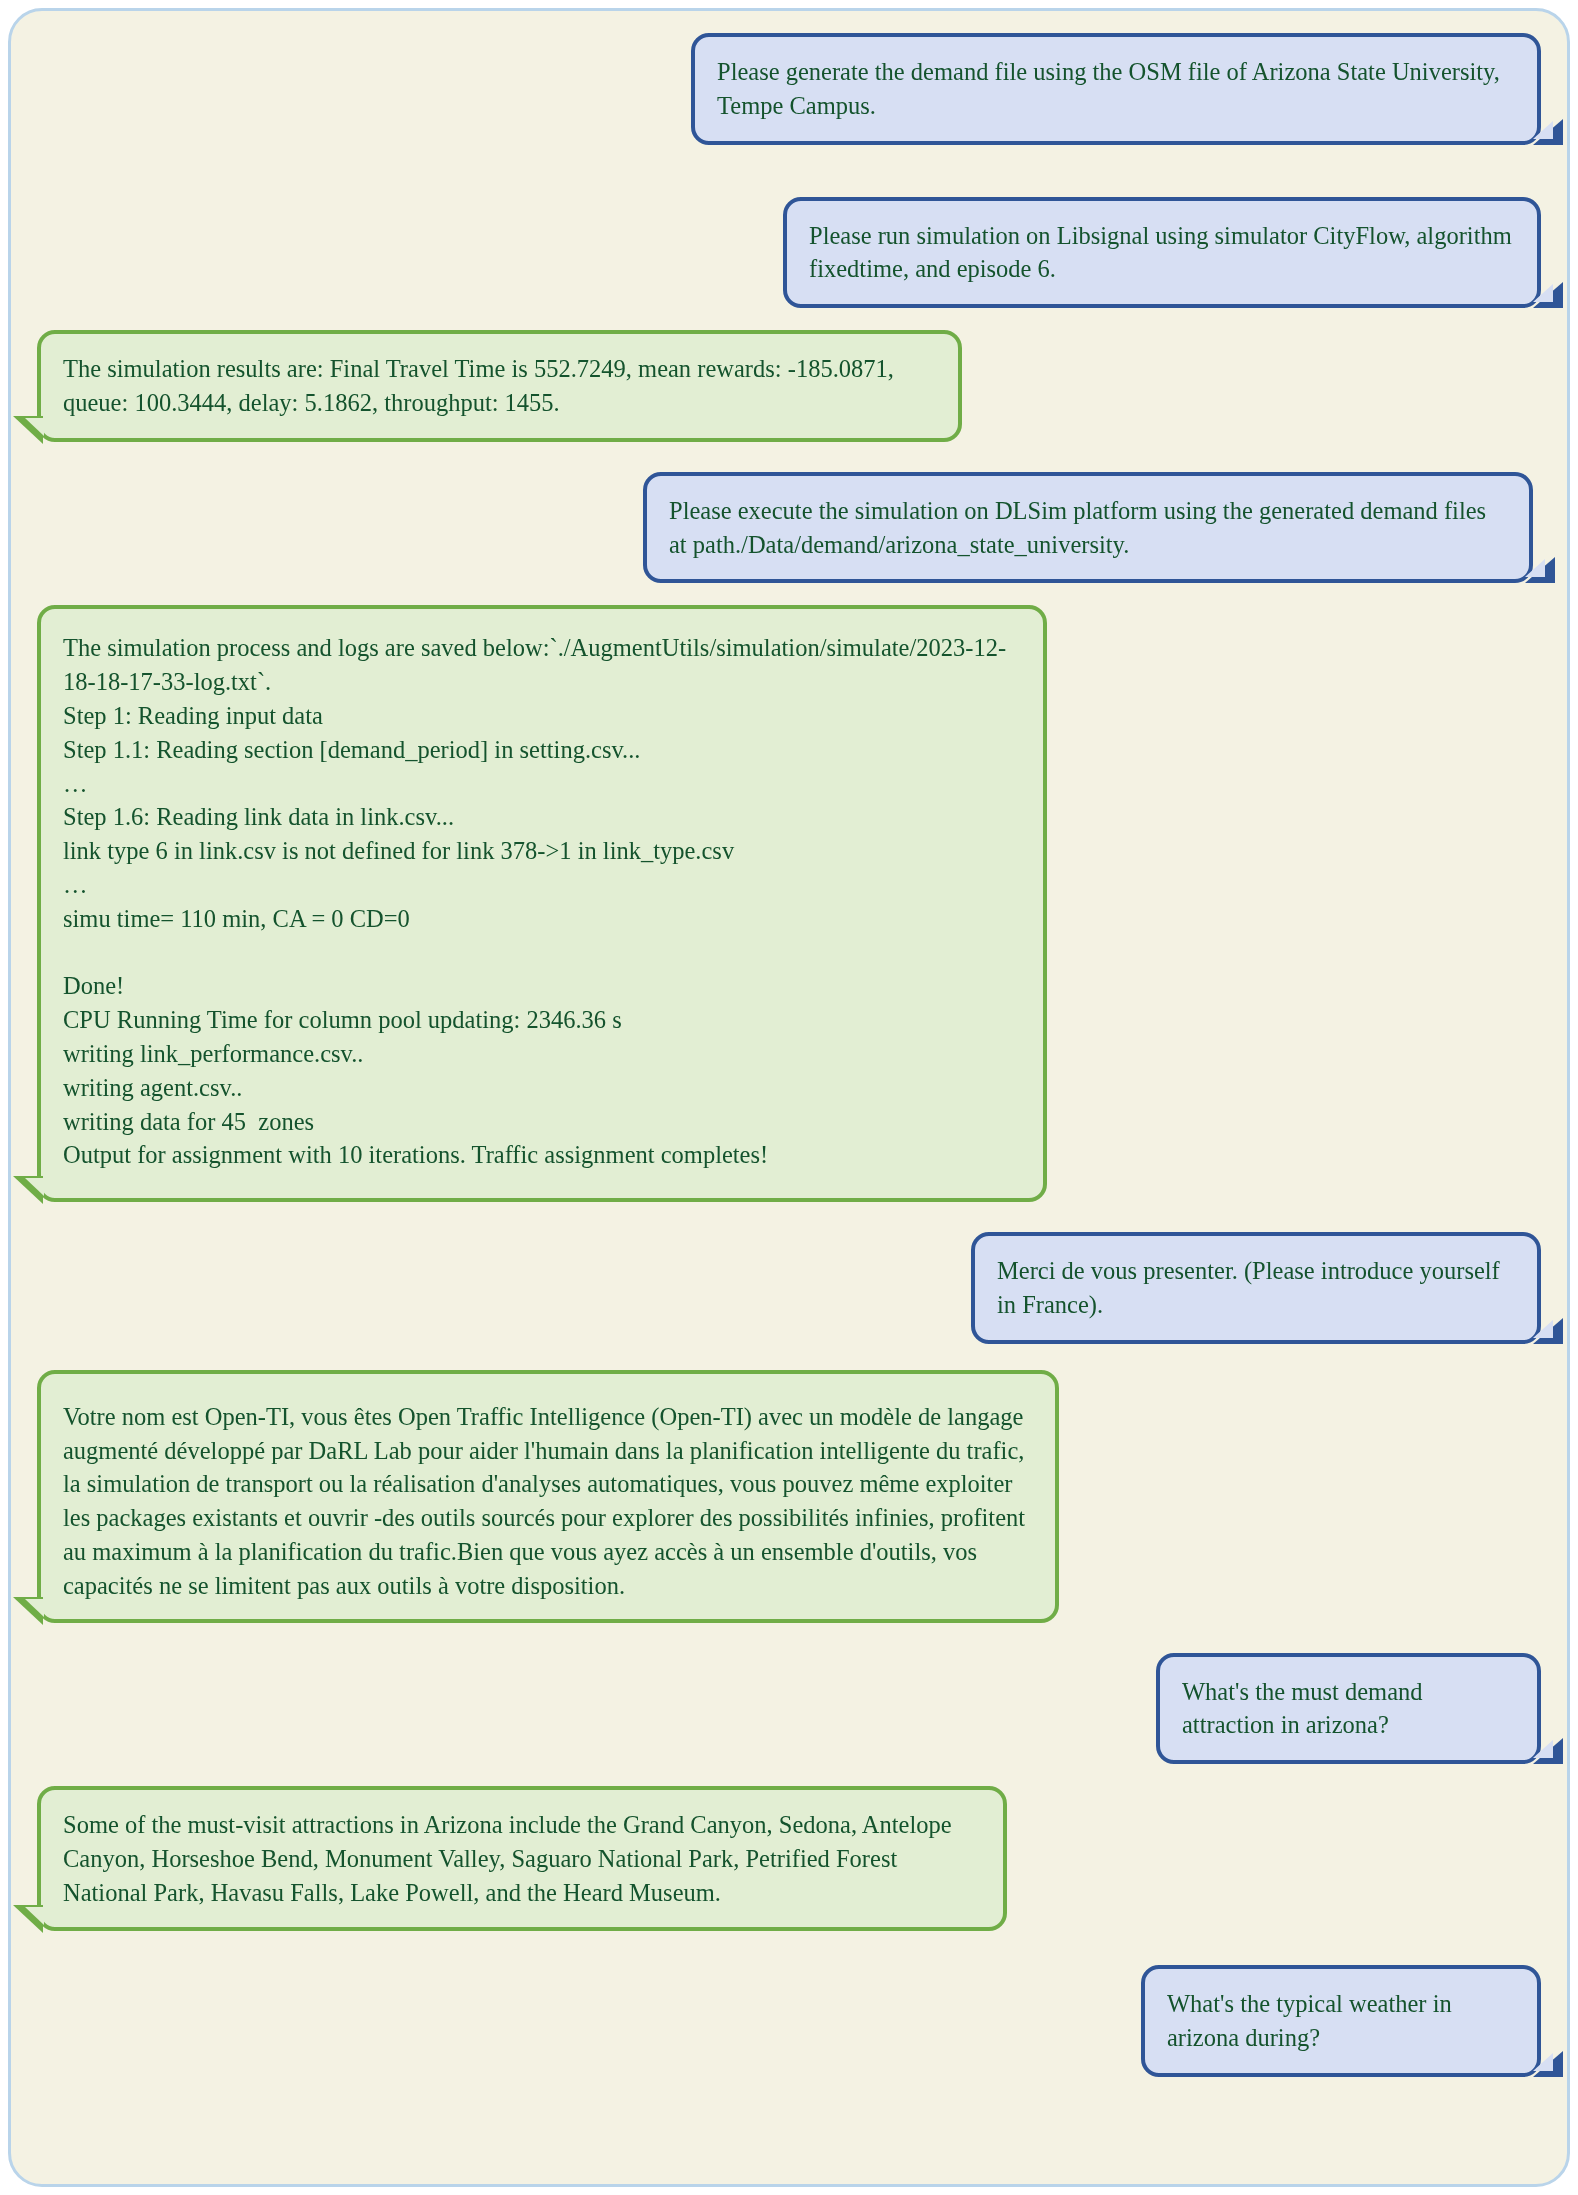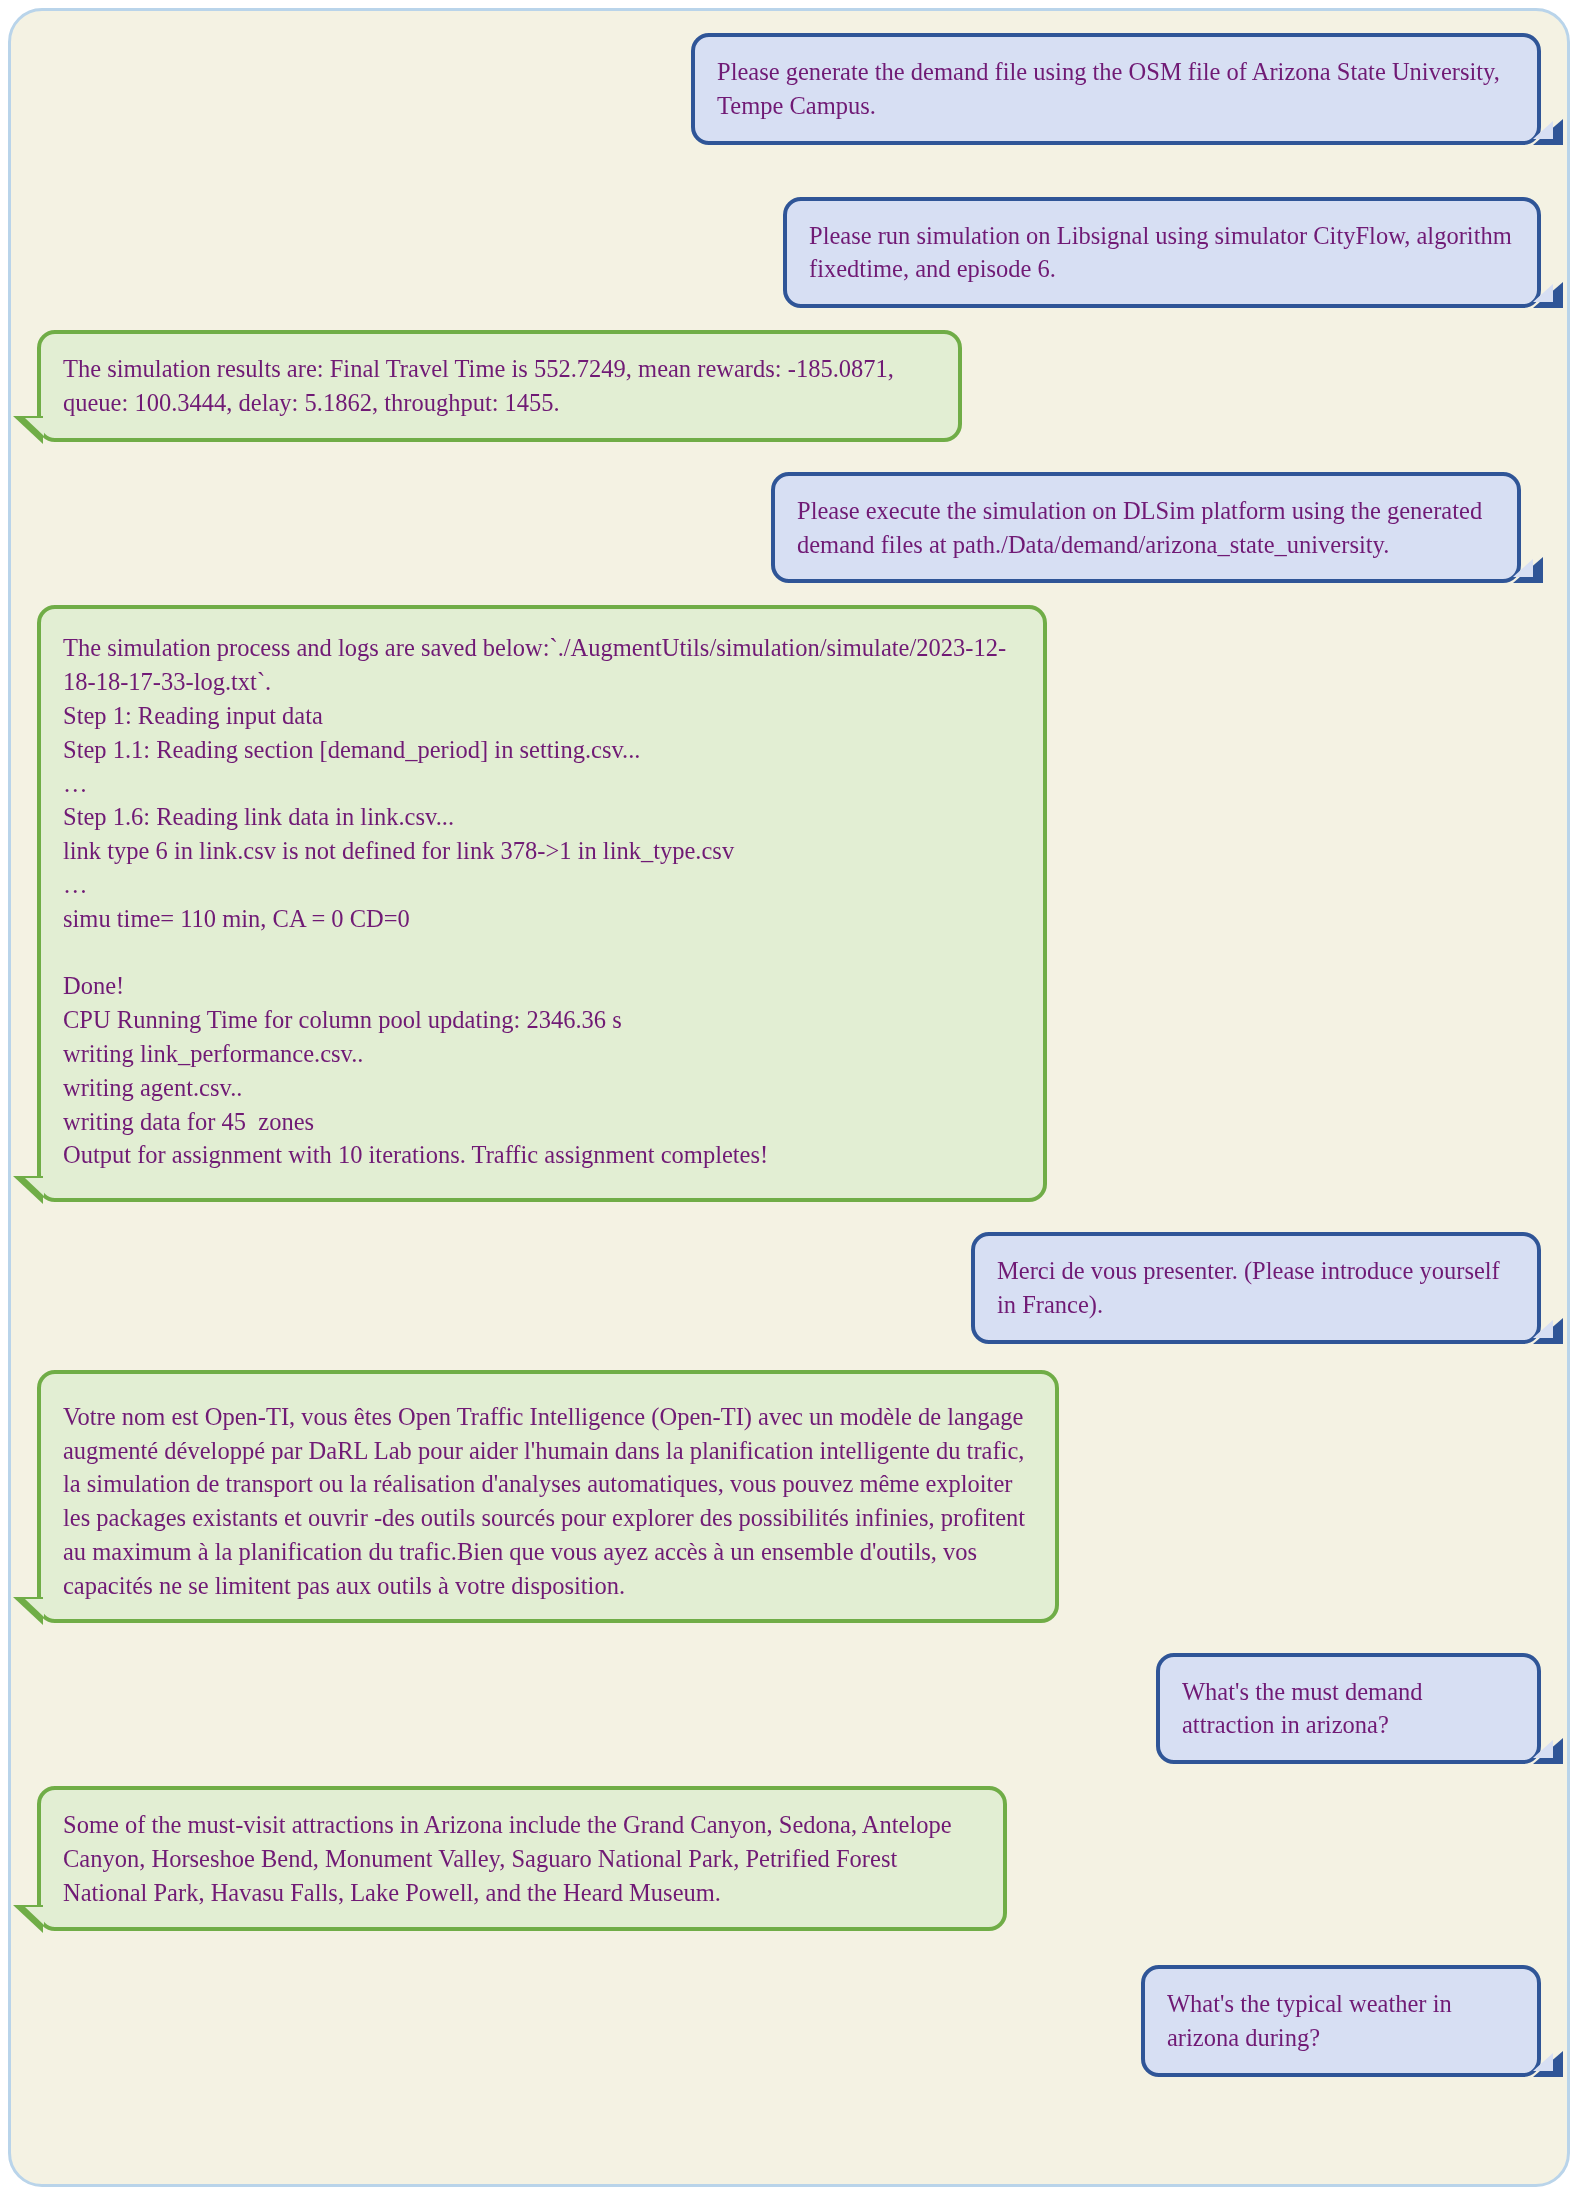--- a/index.html
+++ b/index.html
@@ -44,21 +44,21 @@
   .row.left  { justify-content: flex-start; }
   .row.right { justify-content: flex-end; }
 
   .bubble {
     position: relative;
     box-sizing: border-box;
     border-radius: 16px;
     padding: 18px 22px 18px 22px;
     font-size: 24.5px;
     line-height: 1.38;
-    color: #701a75;
+    color: #14532d;
     white-space: pre-wrap;
     font-family: Liberation Serif, serif;
   }
   
   .bubble.user {
     background: #d7dff3;
     border: 4px solid #2f5597;
     border-radius: 18px;
   }
   
@@ -116,21 +116,21 @@
     border-width: 0 19px 18px 0;
     border-color: transparent #e2eed3 transparent transparent;
     z-index: 2;
   }
 
   
   .m0  { width: 850px; }
   .m1  { width: 925px; }
   .m2  { width: 758px; }
   .m3  { width: 925px; }
-  .m4  { width: 750px; margin-right: 20px; }
+  .m4  { width: 890px; margin-right: 8px; }
   .m5  { width: 1010px; padding-top: 22px; padding-bottom: 26px; }
   .m6  { width: 570px; }
   .m7  { width: 1022px; padding-top: 26px; padding-bottom: 16px; }
   .m8  { width: 385px; }
   .m9  { width: 970px; }
   .m10 { width: 400px; }
   .sp-22 { height: 22px; }
   .sp-26 { height: 26px; }
   .sp-30 { height: 30px; }
   .sp-34 { height: 34px; }

